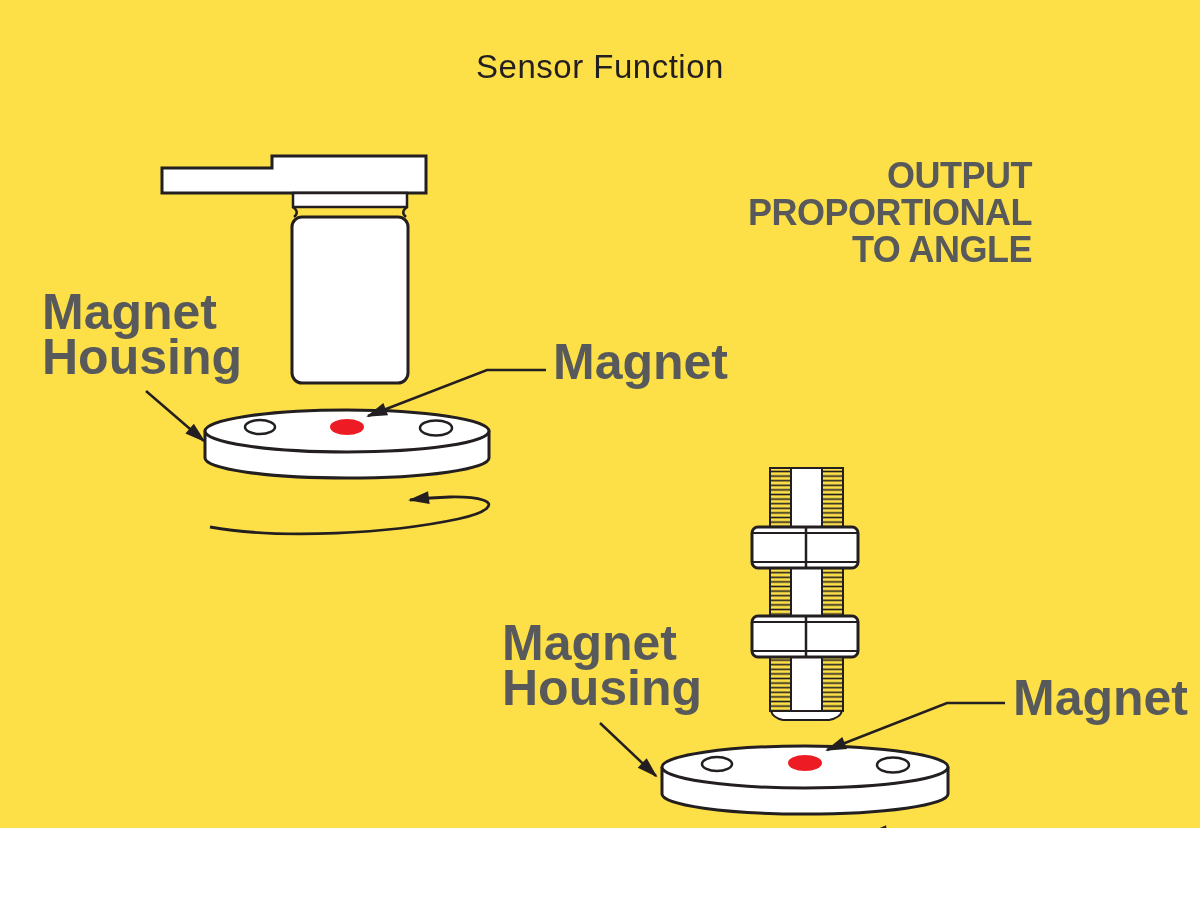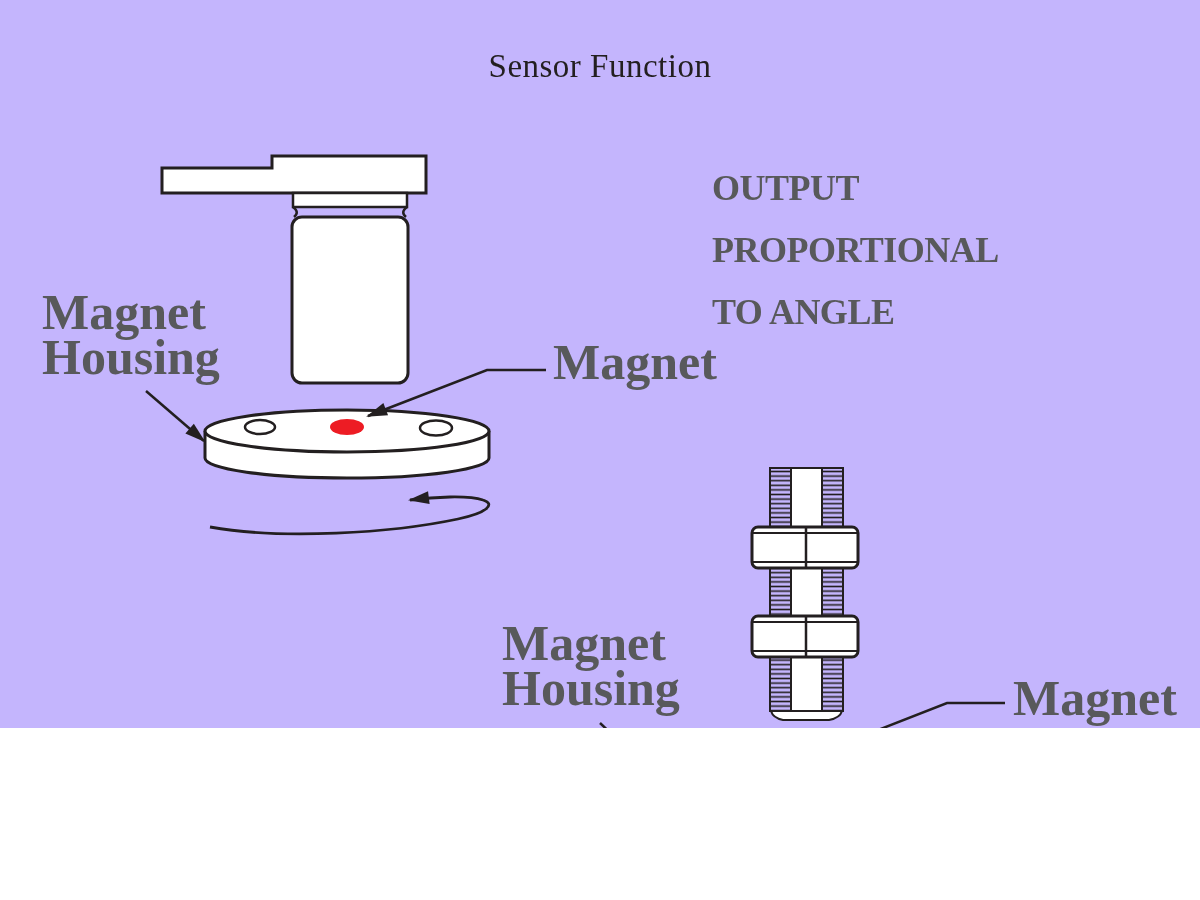--- a/index.html
+++ b/index.html
@@ -1,25 +1,25 @@
 <!DOCTYPE html>
 <html style="--color-line: #231f20; --color-label: #58595b; --color-magnet: #ed1c24;"><head>
 <meta charset="utf-8">
 <style>
   html,body{margin:0;padding:0;background:#fff;}
-  #stage{position:relative;width:1200px;height:728px;background:#c4b5fd;overflow:hidden;
-         font-family:Liberation Serif, serif;}
+  #stage{position:relative;width:1200px;height:828px;background:#fde047;overflow:hidden;
+         font-family:Liberation Sans, sans-serif;}
   #art{position:absolute;left:0;top:0;}
   .title{position:absolute;left:0;top:48px;width:1200px;text-align:center;
          font-size:33px;font-weight:400;color:var(--color-line);letter-spacing:.5px;}
   .label{position:absolute;font-weight:bold;color:var(--color-label);
          white-space:pre-line;line-height:45px;font-size:50px;}
-  .note{position:absolute;left:712px;top:157px;width:320px;text-align:left;
+  .note{position:absolute;left:712px;top:157px;width:320px;text-align:right;
         font-weight:bold;color:var(--color-label);white-space:pre-line;
-        font-size:36px;line-height:62px;letter-spacing:-0.5px;}
+        font-size:36px;line-height:37px;letter-spacing:-0.5px;}
   
   .s3{fill:#fff;stroke:var(--color-line);stroke-width:3;}
   .s25{fill:#fff;stroke:var(--color-line);stroke-width:2.5;}
   .ln{fill:none;stroke:var(--color-line);stroke-width:2.5;}
   .ln28{fill:none;stroke:var(--color-line);stroke-width:2.8;}
   .thin{fill:none;stroke:var(--color-line);stroke-width:1.8;}
   .thr{fill:url(#threadPattern);stroke:var(--color-line);stroke-width:2;}
   .white2{fill:#fff;stroke:var(--color-line);stroke-width:2;}
   .magnet{fill:var(--color-magnet);stroke:none;}
   .pline{stroke:var(--color-line);stroke-width:1.6;}

